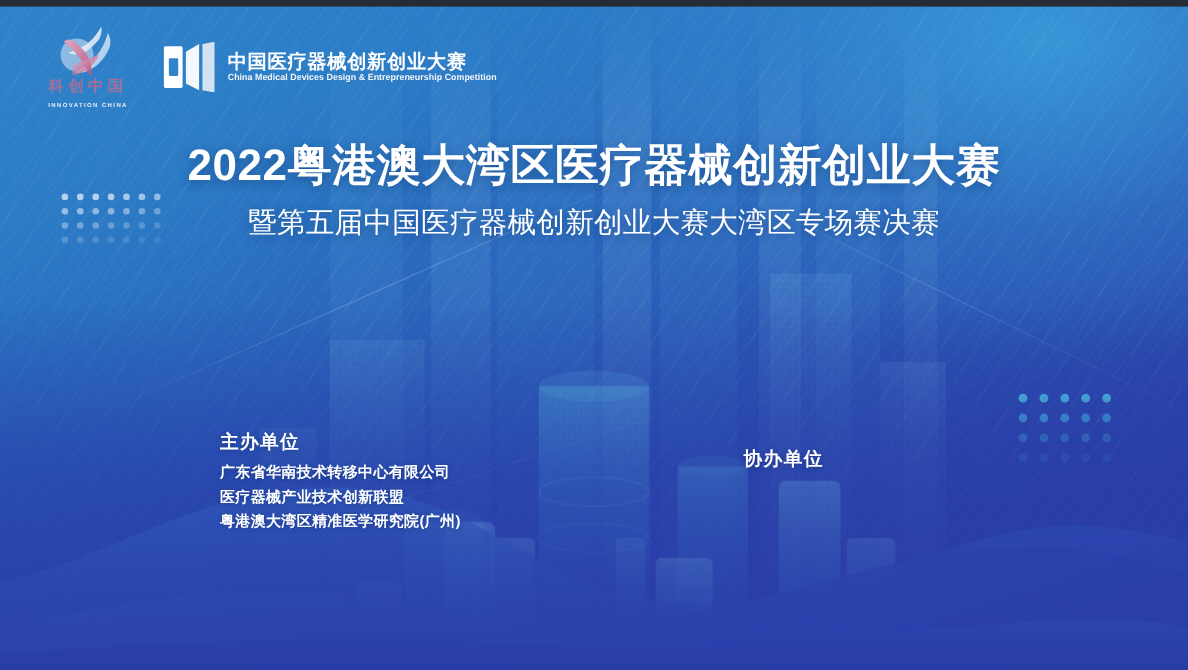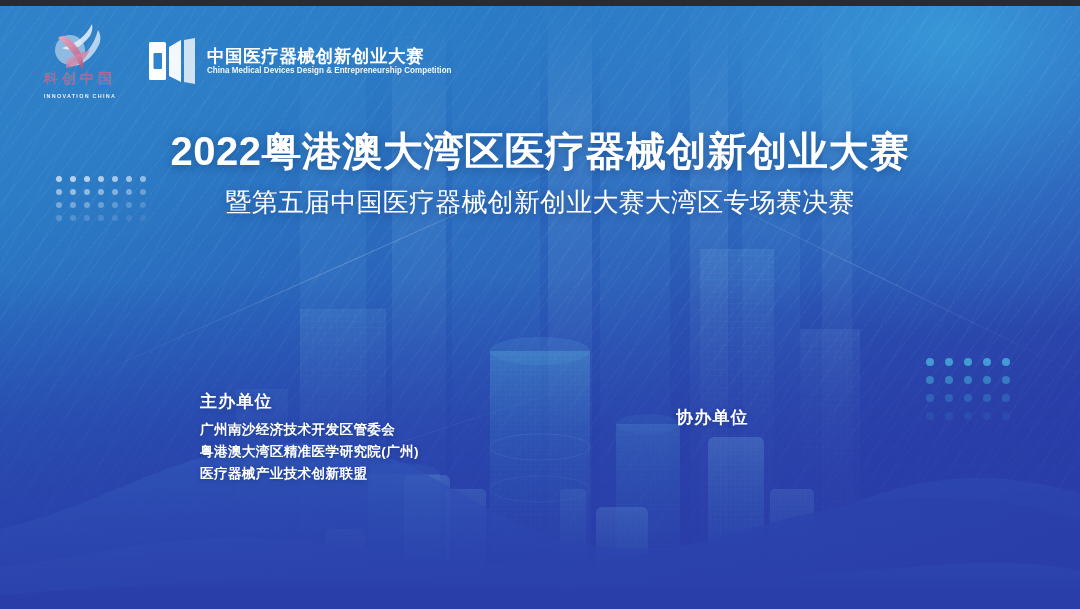--- a/index.html
+++ b/index.html
@@ -341,23 +341,23 @@
   </div>
 
   <div class="titlewrap">
     <div class="title1">2022粤港澳大湾区医疗器械创新创业大赛</div>
     <div class="title2">暨第五届中国医疗器械创新创业大赛大湾区专场赛决赛</div>
   </div>
 
 
   <div class="org org-host">
     <div class="org-head">主办单位</div>
-    <div class="org-line">广州南沙经济技术开发区管委会</div>
+    <div class="org-line">广东省华南技术转移中心有限公司</div>
+    <div class="org-line">医疗器械产业技术创新联盟</div>
     <div class="org-line">粤港澳大湾区精准医学研究院(广州)</div>
-    <div class="org-line">医疗器械产业技术创新联盟</div>
   </div>
 
   <div class="org org-co">
     <div class="org-head">协办单位</div>
   </div>
 
   <div class="bg-bottom-deep" style="pointer-events:none;"></div>
   <div class="topbar"></div>
 </div>
 

